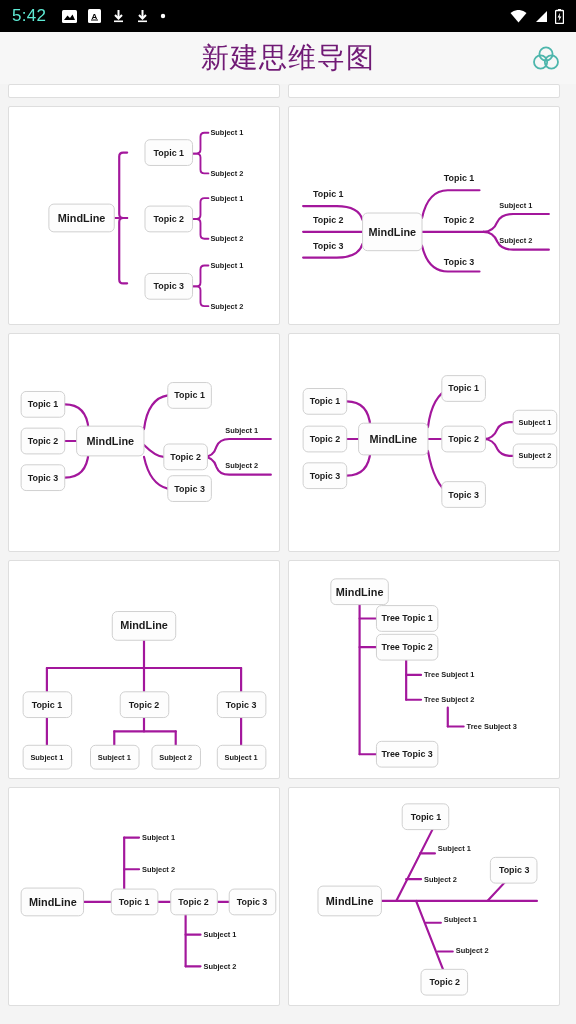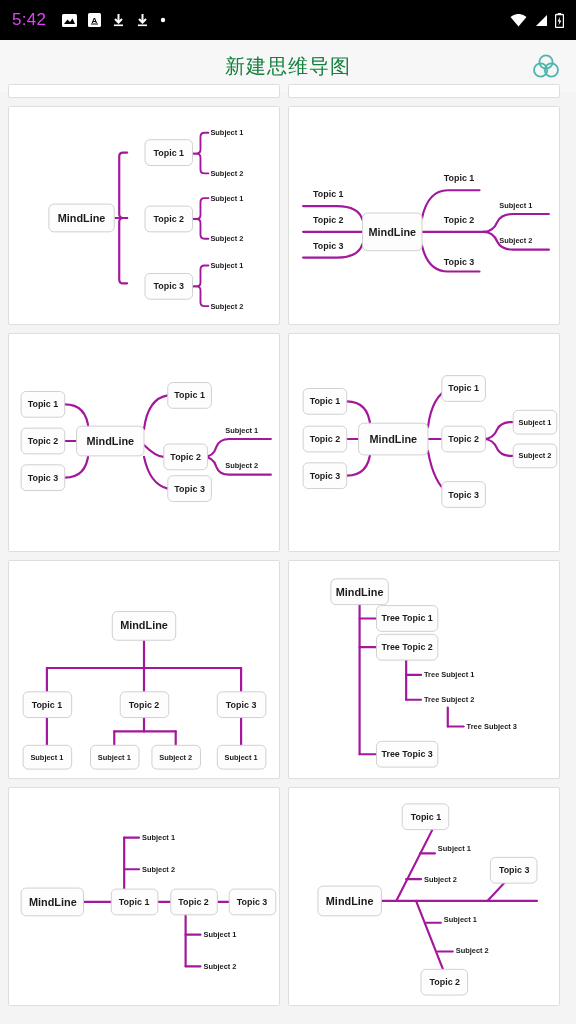--- a/index.html
+++ b/index.html
@@ -5,38 +5,38 @@
   * { box-sizing: border-box; margin: 0; padding: 0; }
   html, body {
     width: 576px; height: 1024px;
     background: #f4f4f4;
     font-family: "Liberation Sans", sans-serif;
     overflow: hidden;
   }
 
   
   .status-bar {
-    height: 40px; width: 100%;
-    background: #000; color: #d946ef;
+    height: 32px; width: 100%;
+    background: #000; color: #5eead4;
     display: flex; align-items: center;
     padding: 4px 12px;
   }
   .status-time { font-size: 17px; font-weight: 500; letter-spacing: .3px; }
   .status-left-icons { display: flex; align-items: center; gap: 11px; margin-left: 16px; }
   .status-right-icons { margin-left: auto; display: flex; align-items: center; gap: 7px; }
   .sicon { display: inline-flex; align-items: center; justify-content: center; }
 
   
   .header {
     height: 52px; width: 100%;
     background: #f7f7f7;
     display: flex; align-items: center; justify-content: center;
     position: relative;
   }
-  .header-title { font-size: 20px; color: #15803d; letter-spacing: 1px; }
+  .header-title { font-size: 28px; color: #701a75; letter-spacing: 1px; }
   .header-action {
     position: absolute; right: 12px; top: 50%; transform: translateY(-50%);
     width: 36px; height: 36px; display: flex; align-items: center; justify-content: center;
   }
 
   
   .grid {
     position: absolute; top: 84px; left: 0;
     width: 576px; height: 940px;
     padding: 0 8px;

